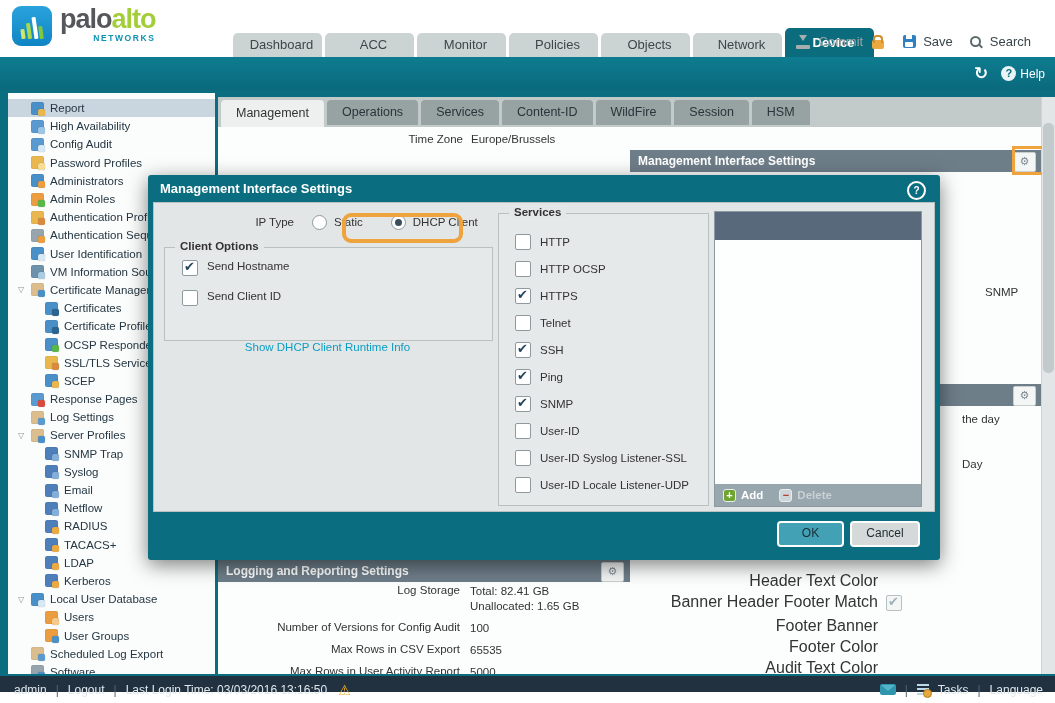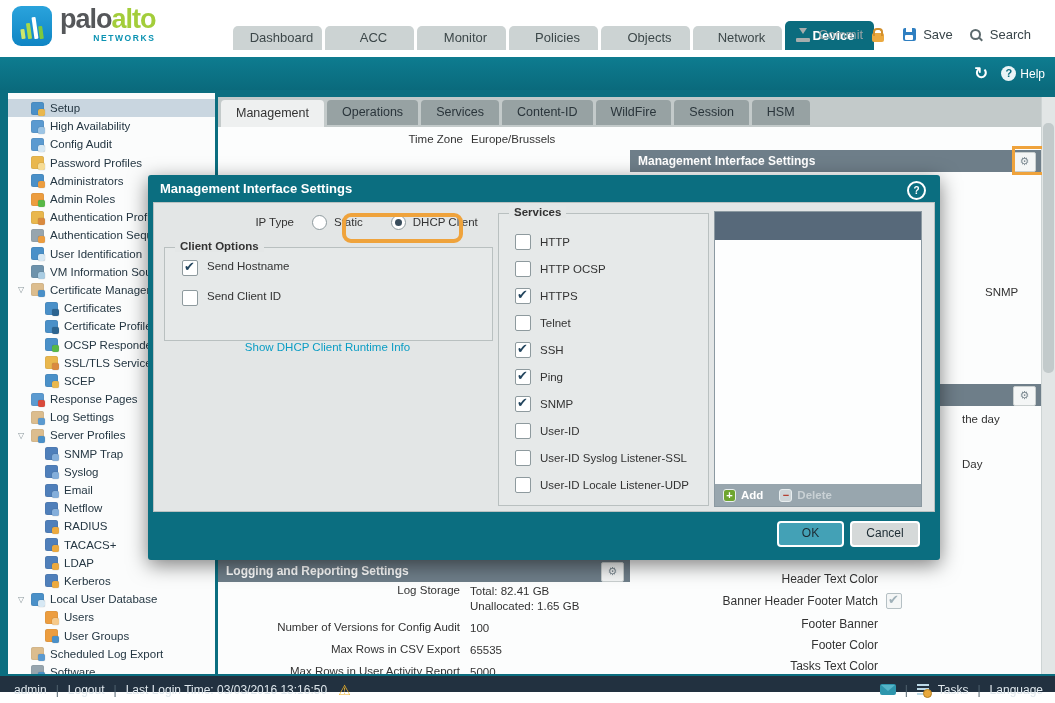--- a/index.html
+++ b/index.html
@@ -1,19 +1,19 @@
 <!DOCTYPE html>
 <html><head>
 <meta charset="utf-8">
 <style>
   html,body{margin:0;padding:0;background:#fff;}
   .app{position:relative;width:1055px;height:703px;overflow:hidden;background:#fff;
        font-family:"Liberation Sans","DejaVu Sans",sans-serif;-webkit-font-smoothing:antialiased;}
   
-  .topbar{position:absolute;left:0;top:0;width:100%;height:50px;background:#fff;}
+  .topbar{position:absolute;left:0;top:0;width:100%;height:57px;background:#fff;}
   .logo{position:absolute;left:12px;top:6px;display:flex;gap:8px;align-items:flex-start;cursor:pointer;}
   .logo-mark{width:40px;height:40px;border-radius:9px;background:linear-gradient(180deg,#2aa3dc,#0f85c4);
              display:flex;align-items:flex-end;justify-content:center;gap:2px;padding:7px 6px;box-sizing:border-box;}
   .logo-mark i{display:block;width:4px;border-radius:1px;}
   .lb1{height:10px;background:#cde76b;transform:rotate(-8deg);}
   .lb2{height:16px;background:#a8d94a;transform:rotate(-8deg);}
   .lb3{height:22px;background:#ffffff;transform:rotate(-8deg);}
   .lb4{height:13px;background:#7fc93e;transform:rotate(-8deg);}
   .logo-text{line-height:1;}
   .lt-row{font-size:27px;font-weight:bold;letter-spacing:-1px;}
@@ -64,21 +64,21 @@
   .gen-row{position:absolute;display:flex;font-size:11.5px;color:#333;}
   .gen-label{width:245px;text-align:right;}
   .gen-value{padding-left:8px;}
   .panel-header{position:absolute;height:22px;background:#6e7e89;color:#fff;font-weight:bold;font-size:12px;line-height:22px;padding:0 8px;box-sizing:border-box;}
   .gear-btn{position:absolute;right:6px;top:2px;width:21px;height:18px;background:#f4f6f6;border:1px solid #c9cfcf;border-radius:2px;text-align:center;line-height:17px;font-size:11px;color:#7c8a92;cursor:pointer;}
   .gear-hl{position:absolute;left:794px;top:19px;width:34px;height:29px;border:3px solid #efa33c;box-sizing:border-box;z-index:5;}
   .frag{position:absolute;font-size:11.5px;color:#333;}
   .log-row{position:absolute;display:flex;font-size:11.5px;color:#333;}
   .log-label{width:242px;text-align:right;}
   .log-value{padding-left:10px;line-height:15px;}
-  .ap-row{position:absolute;display:flex;align-items:center;font-size:12px;color:#333;}
+  .ap-row{position:absolute;display:flex;align-items:flex-end;font-size:16px;color:#333;}
   .ap-label{width:248px;text-align:right;}
   
   .cb{width:14px;height:14px;background:#fff;border:1px solid #8e9a9e;border-radius:2px;position:relative;flex:none;box-sizing:content-box;cursor:pointer;}
   .cb.on::after{content:"✔";position:absolute;left:1px;top:-2px;font-size:13px;color:#23455e;}
   .cb.gray{border-color:#b5c0c4;background:#f4f6f6;margin-left:8px;}
   .cb.gray::after{color:#9fb0b8;}
   .radio{width:13px;height:13px;border-radius:50%;background:#fff;border:1px solid #8e9a9e;position:relative;flex:none;cursor:pointer;}
   .radio.on::after{content:"";position:absolute;left:3px;top:3px;width:7px;height:7px;border-radius:50%;background:#394d5c;}
   
   .modal{position:absolute;left:148px;top:175px;width:792px;height:385px;background:#0b6e80;border-radius:3px;box-shadow:0 5px 20px rgba(0,0,0,.5);z-index:50;}
@@ -176,21 +176,21 @@
   <div class="workspace">
 
     <aside class="sidebar">
 
     <div class="snode sel">
           <span class="tw"></span>
           <span class="ti">
             <span class="ti-a" style="background: rgb(74, 144, 200);"></span>
             <span class="ti-b" style="background: rgb(233, 183, 77);"></span>
           </span>
-          <span class="slabel">Setup</span>
+          <span class="slabel">Report</span>
         </div>
         <div class="snode">
           <span class="tw"></span>
           <span class="ti">
             <span class="ti-a" style="background: rgb(91, 154, 208);"></span>
             <span class="ti-b" style="background: rgb(156, 196, 228);"></span>
           </span>
           <span class="slabel">High Availability</span>
         </div>
         <div class="snode">
@@ -500,21 +500,21 @@
         <span class="ap-label">Banner Header Footer Match</span>
         <span class="cb on gray"></span>
       </div>
       <div class="ap-row" style="left:412px;top:490px;">
         <span class="ap-label">Footer Banner</span>
       </div>
       <div class="ap-row" style="left:412px;top:511px;">
         <span class="ap-label">Footer Color</span>
       </div>
       <div class="ap-row" style="left:412px;top:532px;">
-        <span class="ap-label">Tasks Text Color</span>
+        <span class="ap-label">Audit Text Color</span>
       </div>
     </div>
 
     <div class="vscroll">
       <div class="vthumb"></div>
     </div>
   </div>
 
   <div class="modal">
     <div class="modal-title">Management Interface Settings</div>

